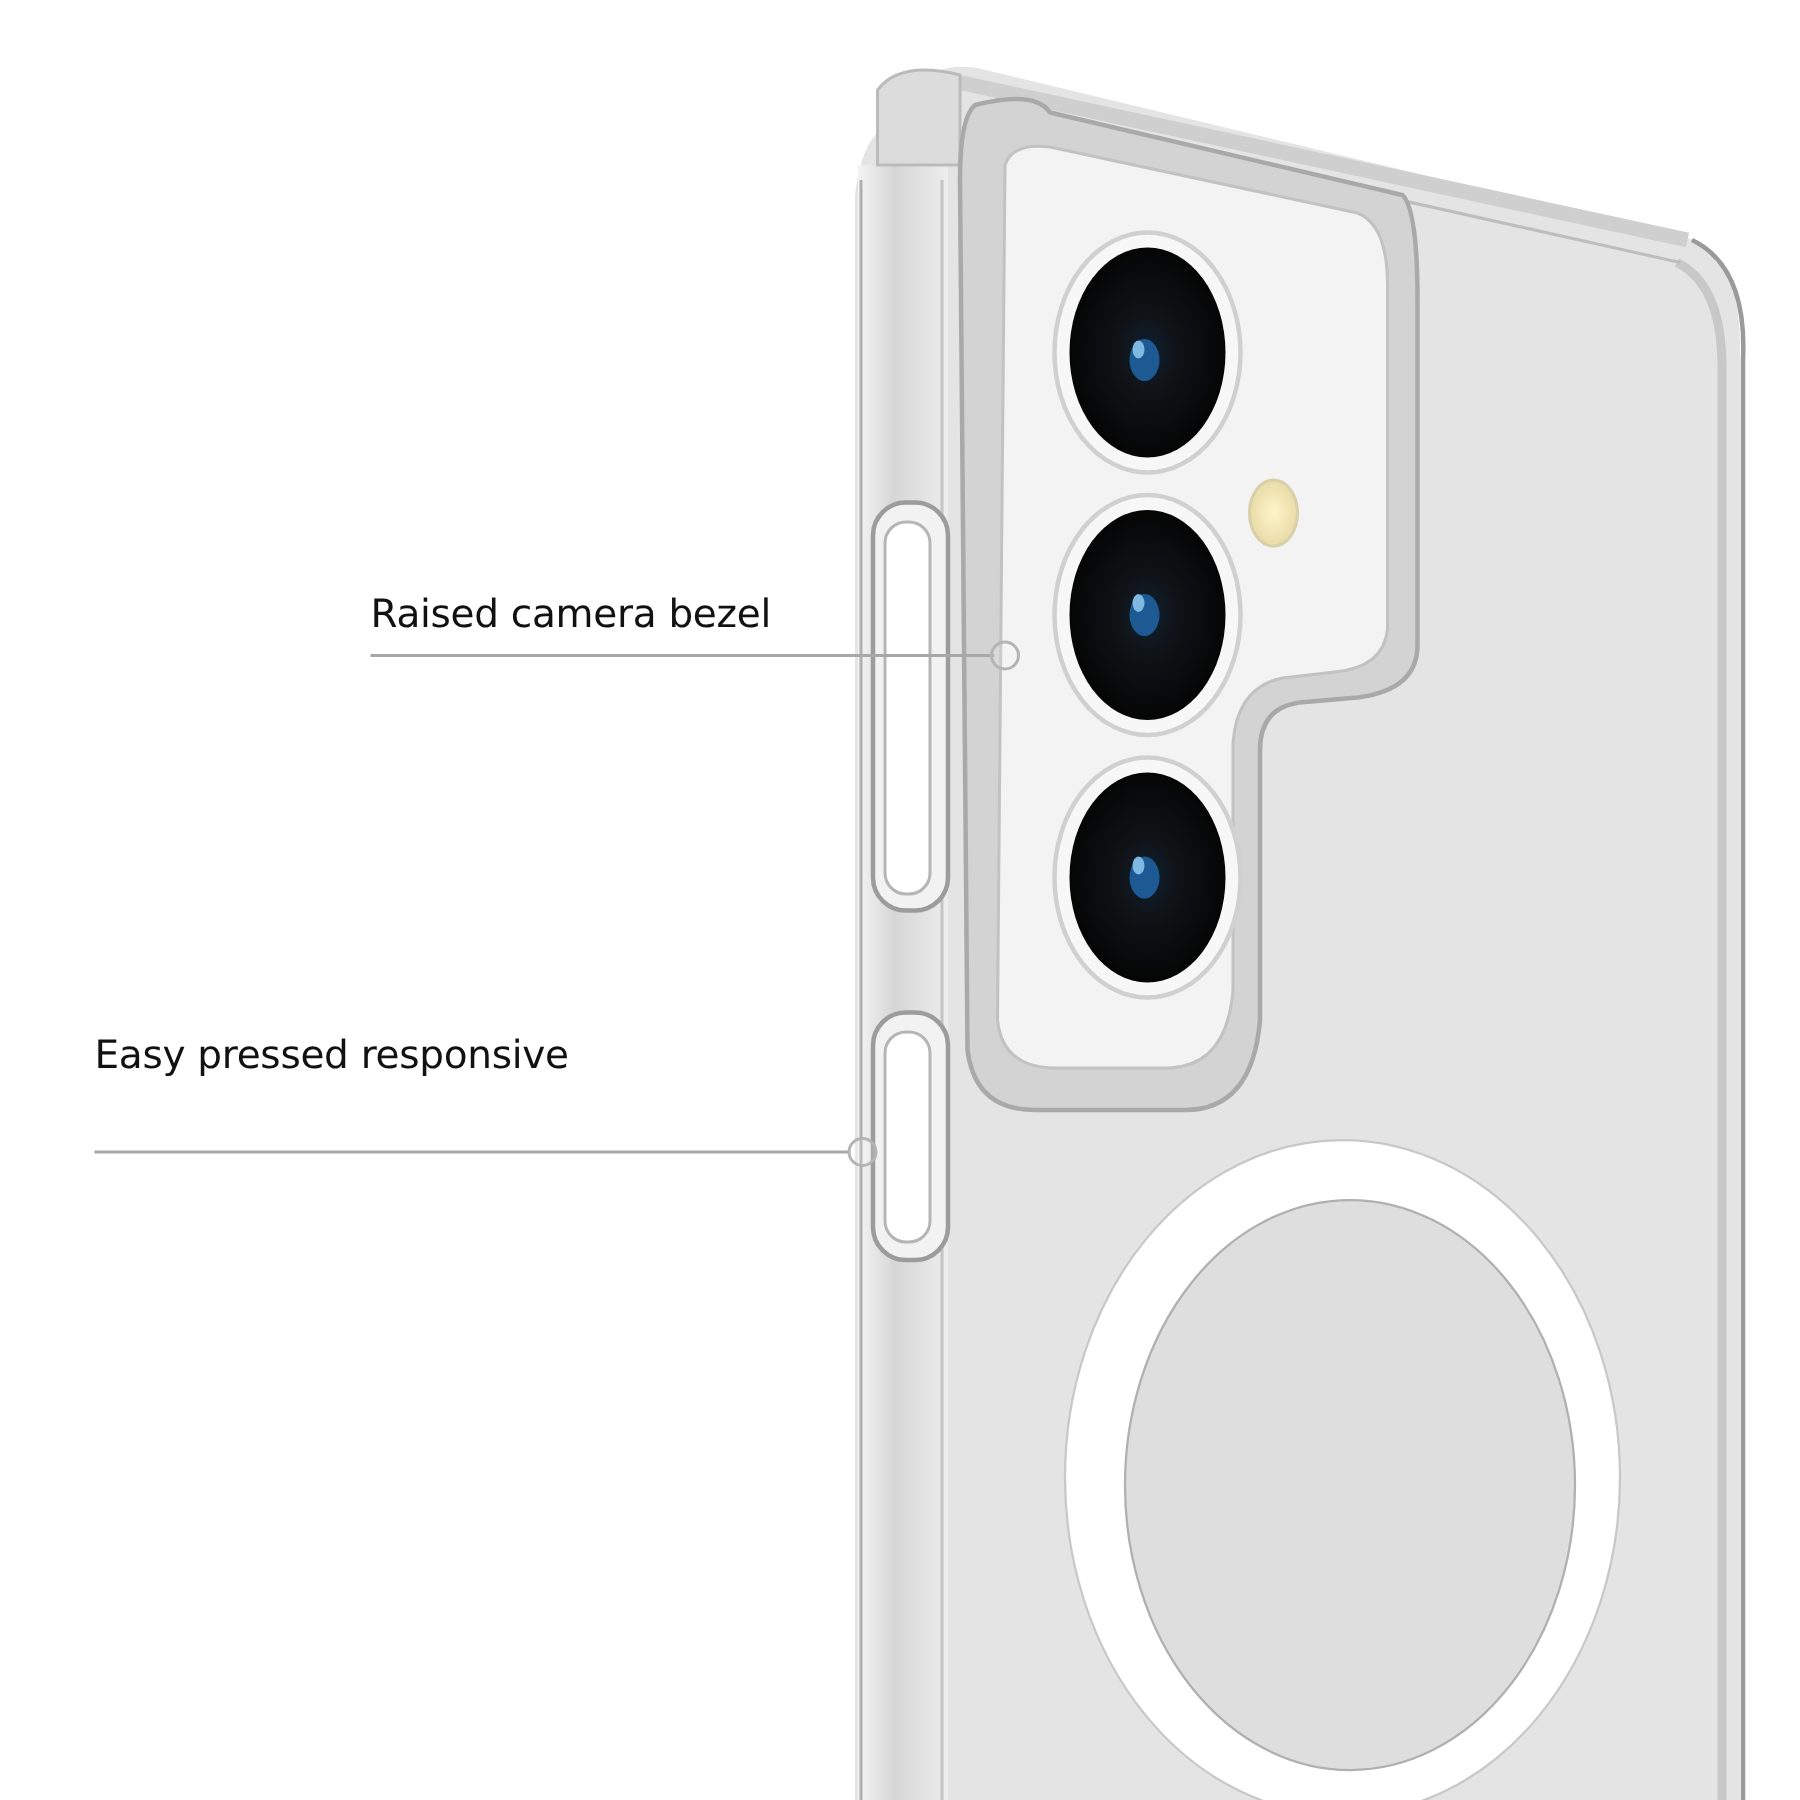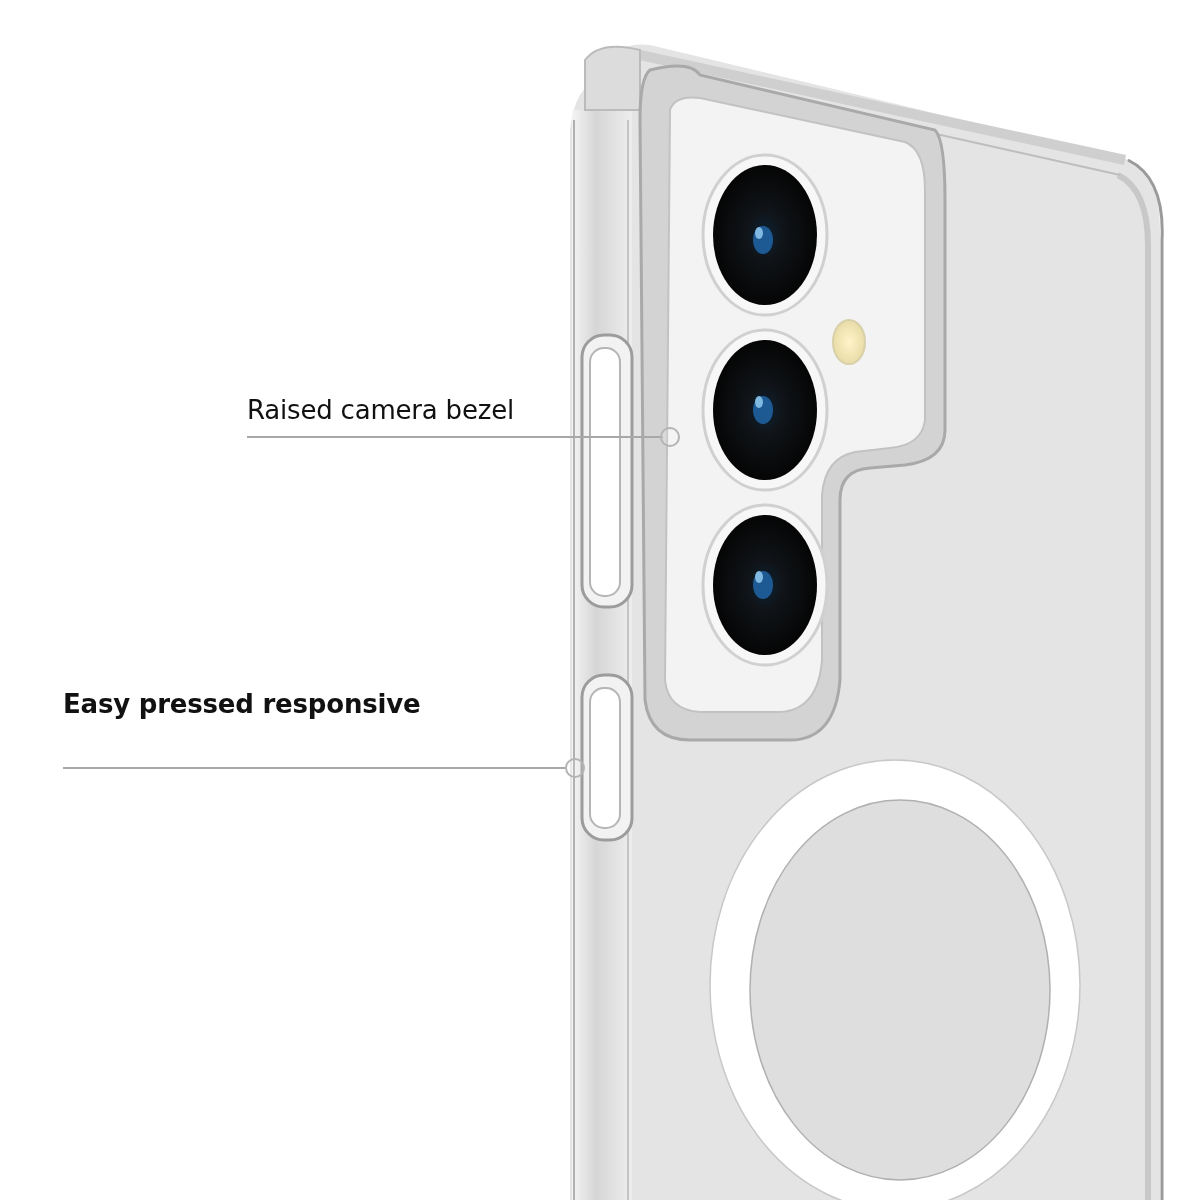--- a/index.html
+++ b/index.html
@@ -88,17 +88,17 @@
     <g>
       <ellipse cx="895" cy="985" rx="185" ry="225" fill="#ffffff" stroke="#c8c8c8" stroke-width="1.5"></ellipse>
       <ellipse cx="900" cy="990" rx="150" ry="190" fill="#dedede" stroke="#b0b0b0" stroke-width="1.5"></ellipse>
     </g>
   </svg>
 
   <div class="callout-label" style="left:247px; top:392px;">Raised camera bezel</div>
   <div class="leader" style="left:247px; top:436px; width:416px;"></div>
   <div class="dot" style="left:660px; top:427px;"></div>
 
-  <div class="callout-label" style="left:63px; top:686px;font-weight:bold;">Easy pressed responsive</div>
+  <div class="callout-label" style="left:63px; top:686px;">Easy pressed responsive</div>
   <div class="leader" style="left:63px; top:767px; width:504px;"></div>
   <div class="dot" style="left:565px; top:758px;"></div>
 
 </div>
 
 </body></html>

